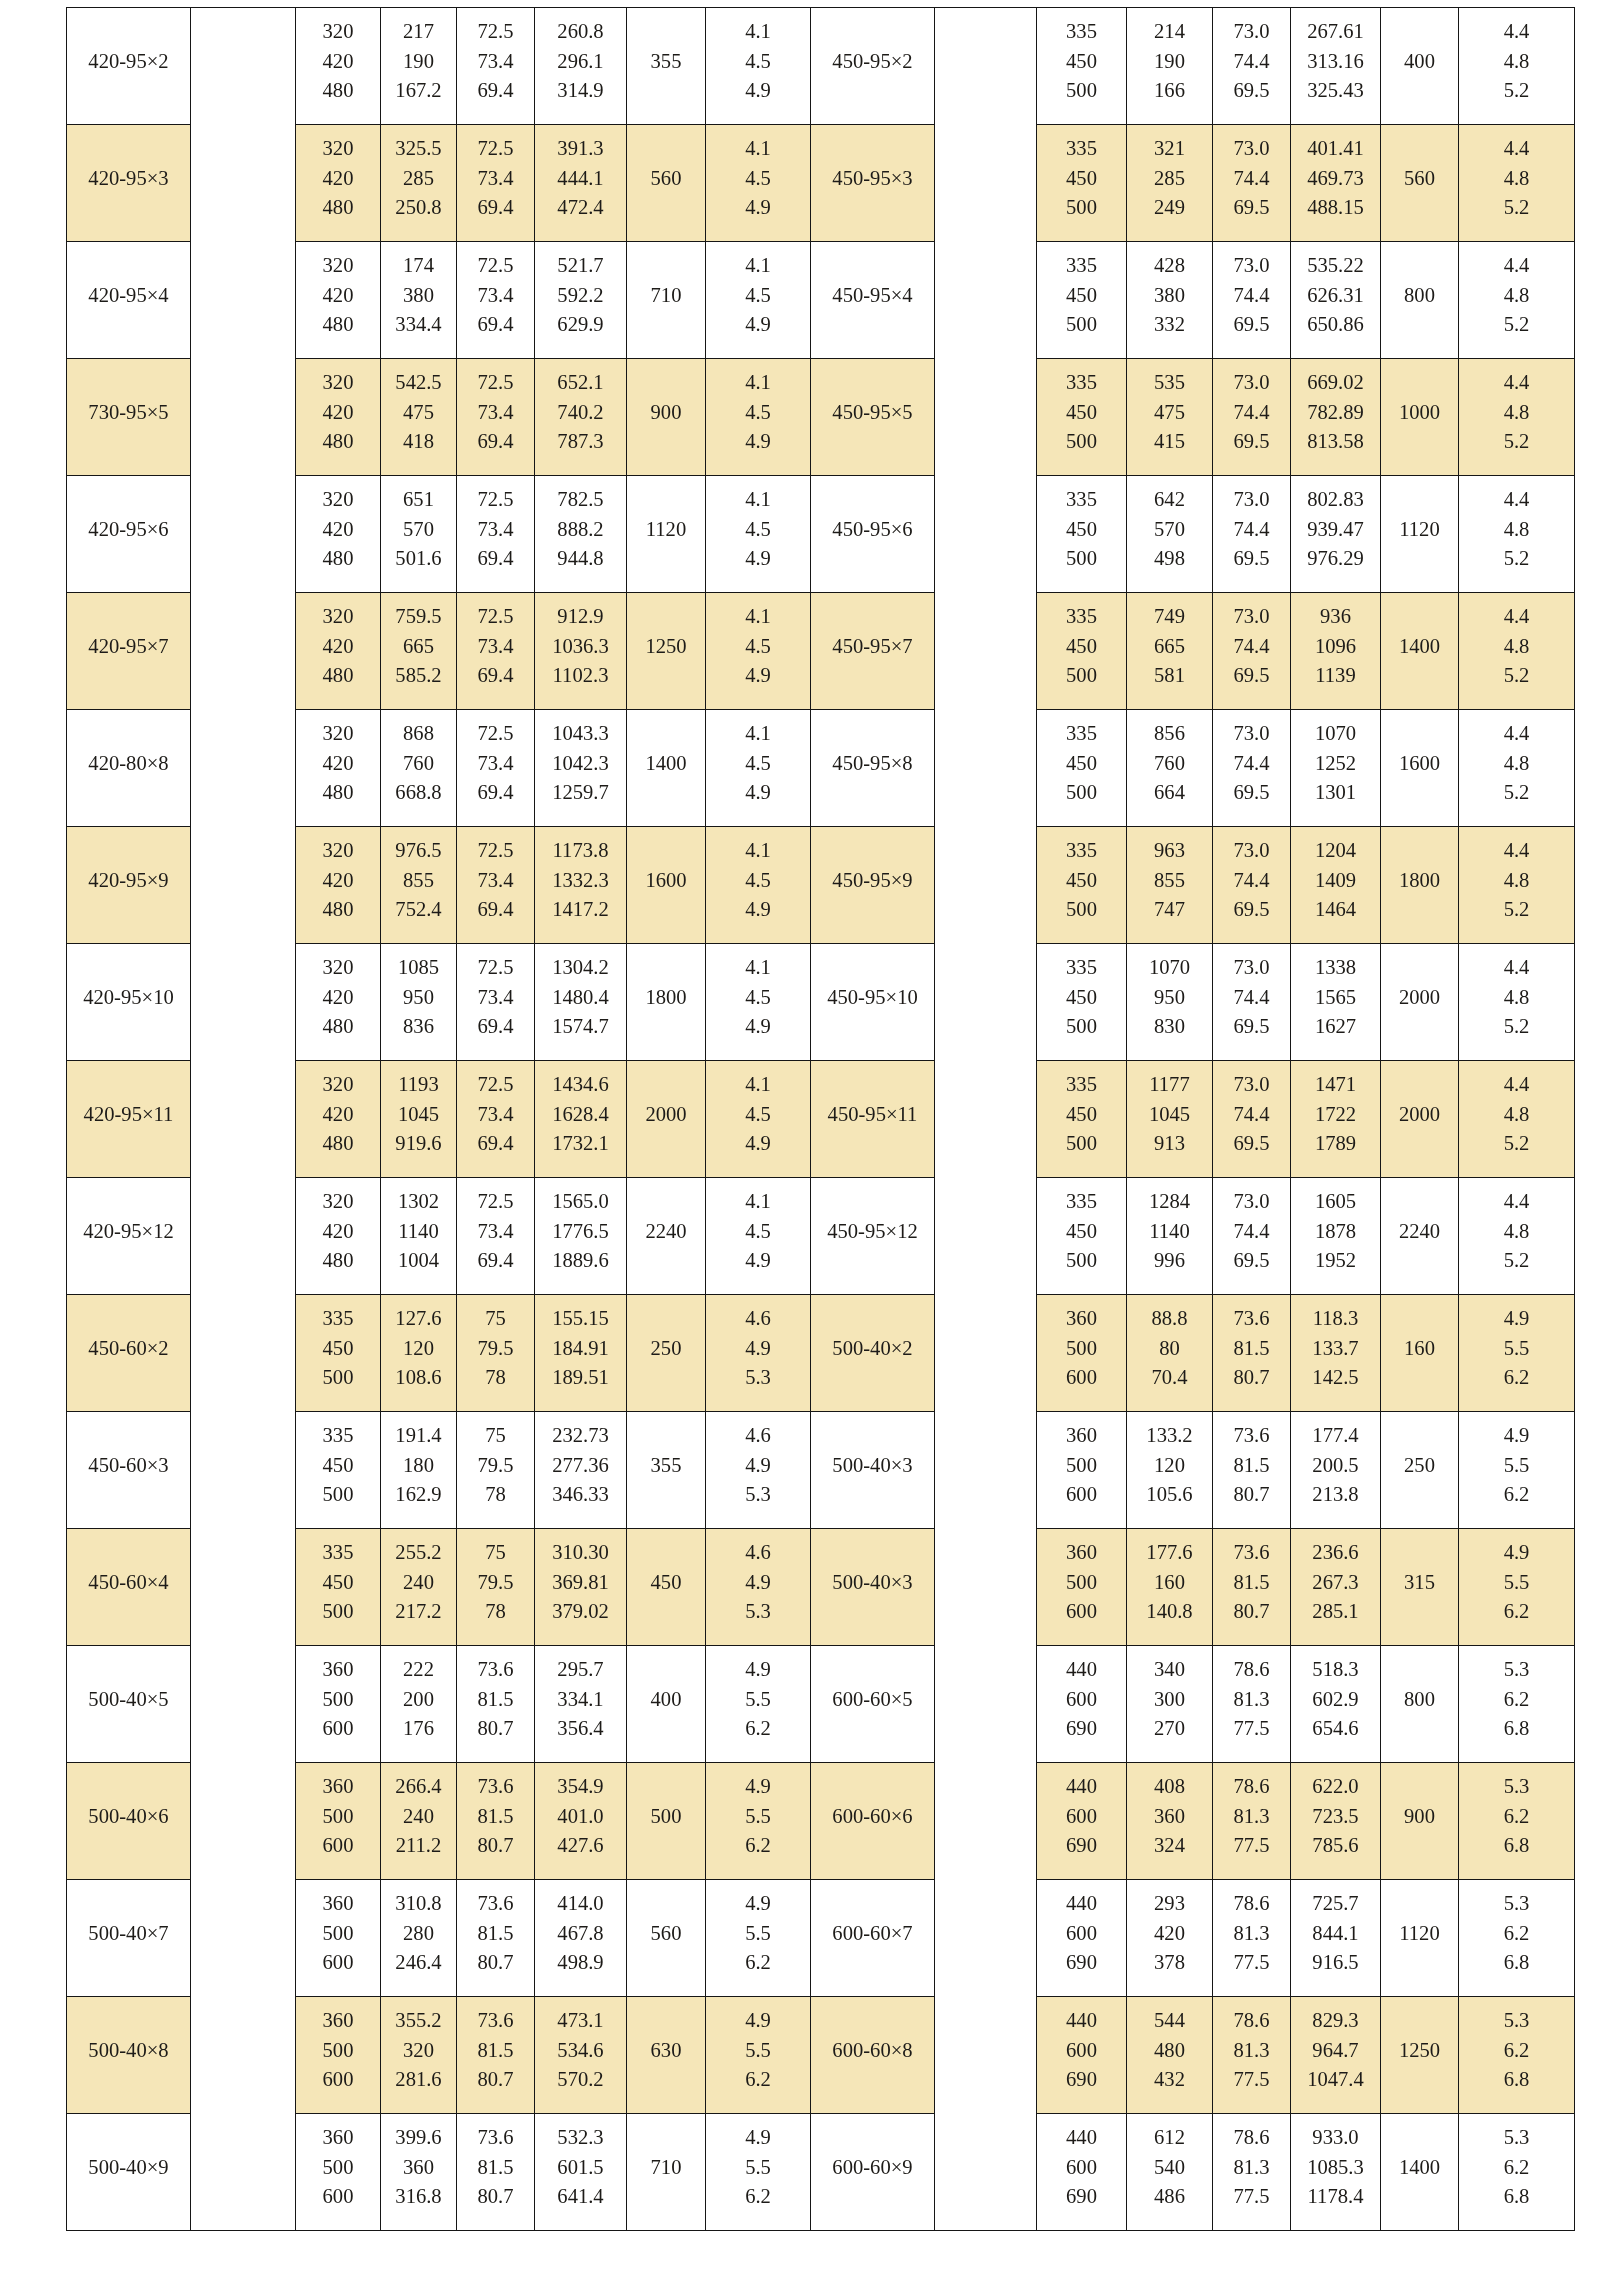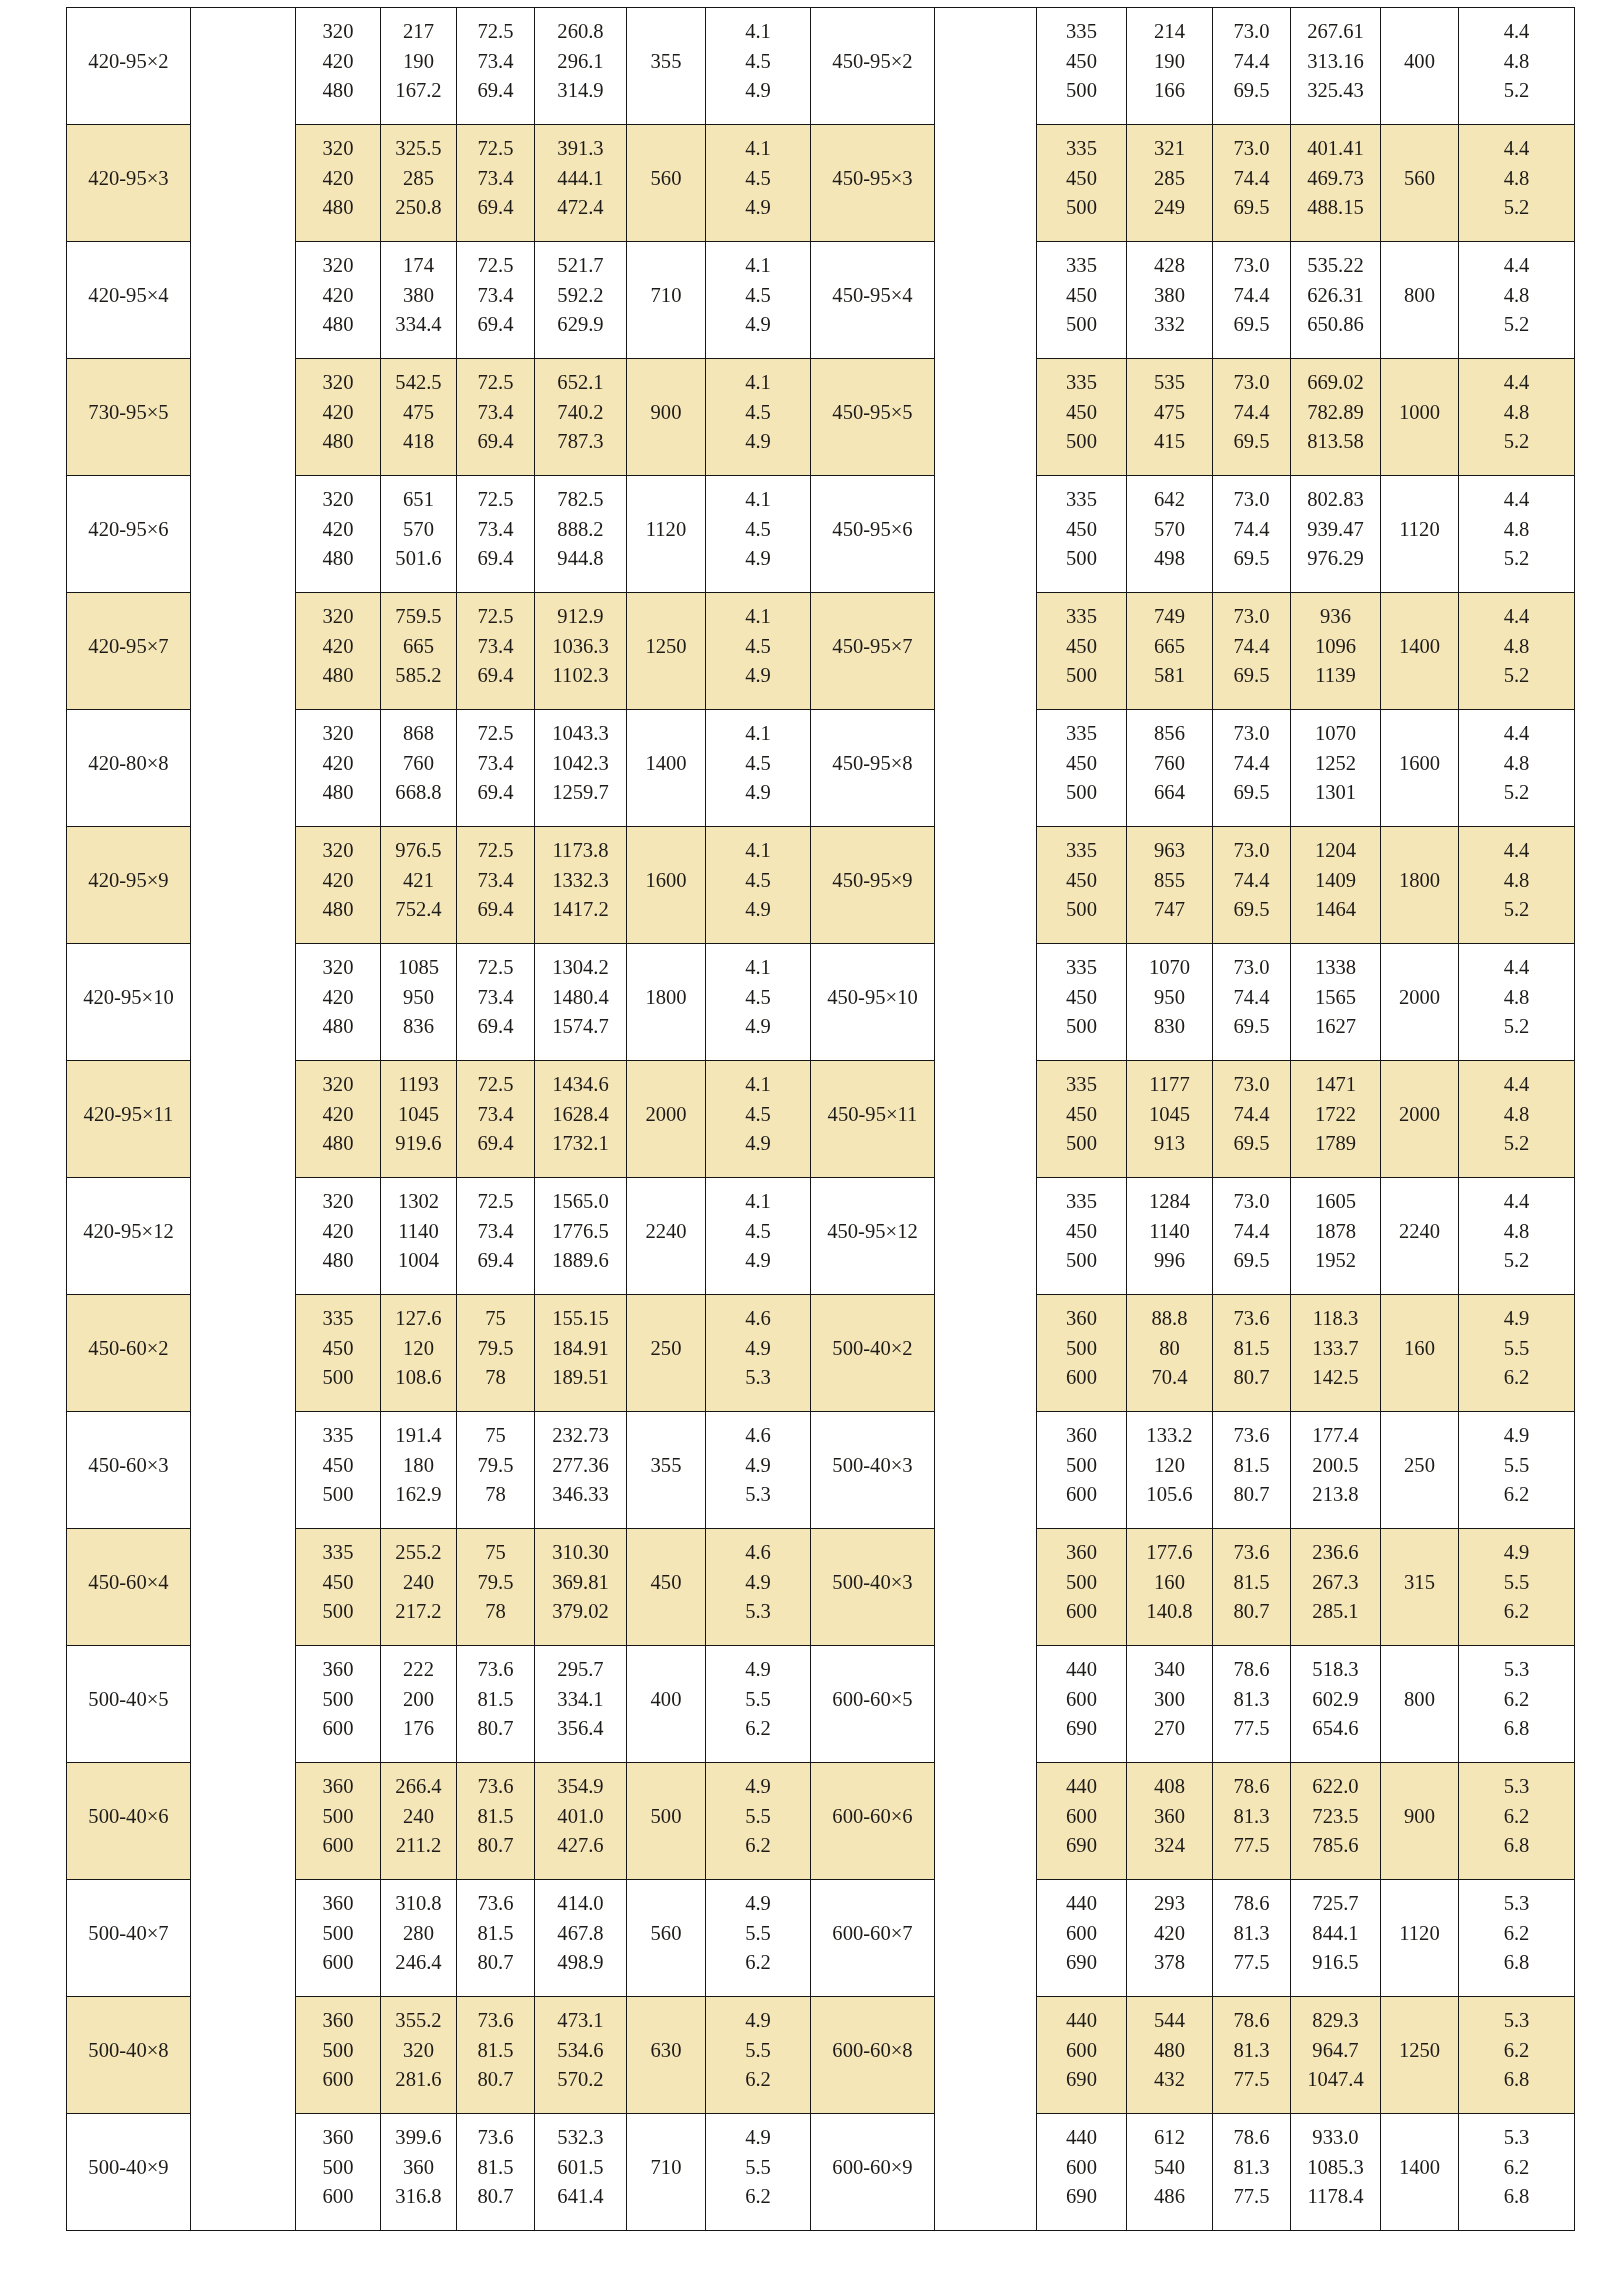--- a/index.html
+++ b/index.html
@@ -325,21 +325,21 @@
 4.8
 5.2</td>
   </tr>
       <tr class="shaded">
     <td class="model">420-95×9</td>
 
     <td class="tri">320
 420
 480</td>
     <td class="tri">976.5
-421
+855
 752.4</td>
     <td class="tri">72.5
 73.4
 69.4</td>
     <td class="tri">1173.8
 1332.3
 1417.2</td>
     <td class="single">1600</td>
     <td class="tri">4.1
 4.5

